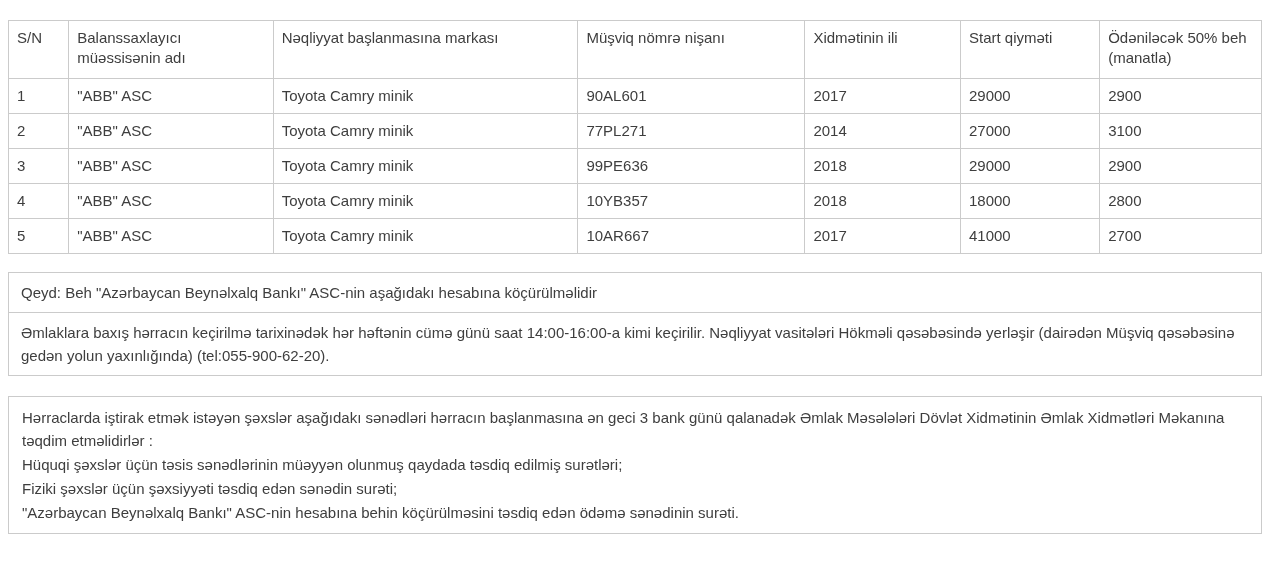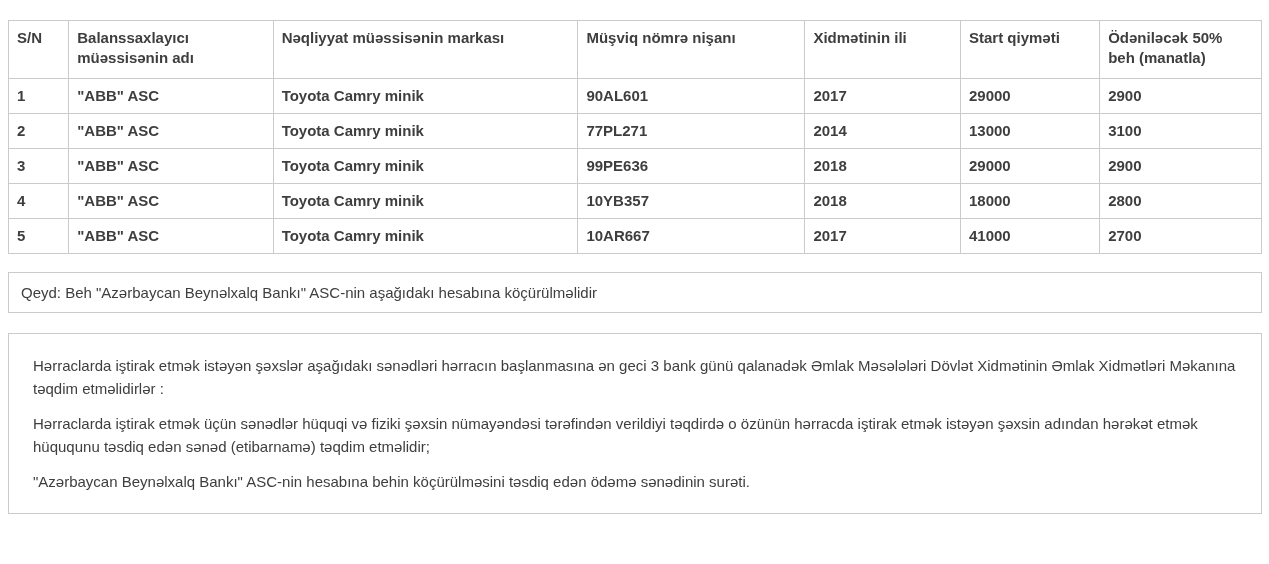--- a/index.html
+++ b/index.html
@@ -20,21 +20,21 @@
   table.vehicles {
     width: 100%;
     border-collapse: collapse;
     font-size: 15px;
   }
   table.vehicles th,
   table.vehicles td {
     border: 1px solid #cbcbcb;
     padding: 7px 8px;
     text-align: left;
-    font-weight: bold;
+    font-weight: normal;
     vertical-align: top;
     line-height: 20px;
     white-space: normal;
   }
   table.vehicles th { height: 58px; }
   table.vehicles td { height: 34px; vertical-align: middle; }
   .col-sn      { width: 4.8%; }
   .col-holder  { width: 16.3%; margin-top: 11px; }
   .col-brand   { width: 24.3%; }
   .col-plate   { width: 18.1%; }
@@ -44,33 +44,33 @@
   
   .box {
     border: 1px solid #cbcbcb;
     font-size: 15px;
     line-height: 23px;
   }
   .note-box { margin-top: 18px; }
   .box-row { padding: 8px 12px; }
   .box-row + .box-row { border-top: 1px solid #cbcbcb; }
   .requirements-box { margin-top: 20px; padding: 8px 12px; }
-  .requirements-box p { margin: 12px; padding: 0; }
+  .requirements-box p { margin: 1px; padding: 0; }
 </style>
 </head>
 <body>
 
 <div class="page">
 
   <table class="vehicles">
     <thead>
       <tr>
         <th class="col-sn">S/N</th>
         <th class="col-holder">Balanssaxlayıcı müəssisənin adı</th>
-        <th class="col-brand">Nəqliyyat müəssisənin markası</th>
+        <th class="col-brand">Nəqliyyat başlanmasına markası</th>
         <th class="col-plate">Müşviq nömrə nişanı</th>
         <th class="col-year">Xidmətinin ili</th>
         <th class="col-price">Start qiyməti</th>
         <th class="col-deposit">Ödəniləcək 50% beh (manatla)</th>
       </tr>
     </thead>
     <tbody>
       <tr>
         <td>1</td>
         <td>"ABB" ASC</td>
@@ -79,21 +79,21 @@
         <td>2017</td>
         <td>29000</td>
         <td>2900</td>
       </tr>
       <tr>
         <td>2</td>
         <td>"ABB" ASC</td>
         <td>Toyota Camry minik</td>
         <td>77PL271</td>
         <td>2014</td>
-        <td>13000</td>
+        <td>27000</td>
         <td>3100</td>
       </tr>
       <tr>
         <td>3</td>
         <td>"ABB" ASC</td>
         <td>Toyota Camry minik</td>
         <td>99PE636</td>
         <td>2018</td>
         <td>29000</td>
         <td>2900</td>
@@ -114,21 +114,23 @@
         <td>10AR667</td>
         <td>2017</td>
         <td>41000</td>
         <td>2700</td>
       </tr>
     </tbody>
   </table>
 
   <div class="box note-box">
     <div class="box-row">Qeyd: Beh "Azərbaycan Beynəlxalq Bankı" ASC-nin aşağıdakı hesabına köçürülməlidir</div>
+    <div class="box-row">Əmlaklara baxış hərracın keçirilmə tarixinədək hər həftənin cümə günü saat 14:00-16:00-a kimi keçirilir. Nəqliyyat vasitələri Hökməli qəsəbəsində yerləşir (dairədən Müşviq qəsəbəsinə gedən yolun yaxınlığında) (tel:055-900-62-20).</div>
   </div>
 
   <div class="box requirements-box">
     <p>Hərraclarda iştirak etmək istəyən şəxslər aşağıdakı sənədləri hərracın başlanmasına ən geci 3 bank günü qalanadək Əmlak Məsələləri Dövlət Xidmətinin Əmlak Xidmətləri Məkanına təqdim etməlidirlər :</p>
-    <p>Hərraclarda iştirak etmək üçün sənədlər hüquqi və fiziki şəxsin nümayəndəsi tərəfindən verildiyi təqdirdə o özünün hərracda iştirak etmək istəyən şəxsin adından hərəkət etmək hüququnu təsdiq edən sənəd (etibarnamə) təqdim etməlidir;</p>
+    <p>Hüquqi şəxslər üçün təsis sənədlərinin müəyyən olunmuş qaydada təsdiq edilmiş surətləri;</p>
+    <p>Fiziki şəxslər üçün şəxsiyyəti təsdiq edən sənədin surəti;</p>
     <p>"Azərbaycan Beynəlxalq Bankı" ASC-nin hesabına behin köçürülməsini təsdiq edən ödəmə sənədinin surəti.</p>
   </div>
 
 </div>
 
 </body></html>

